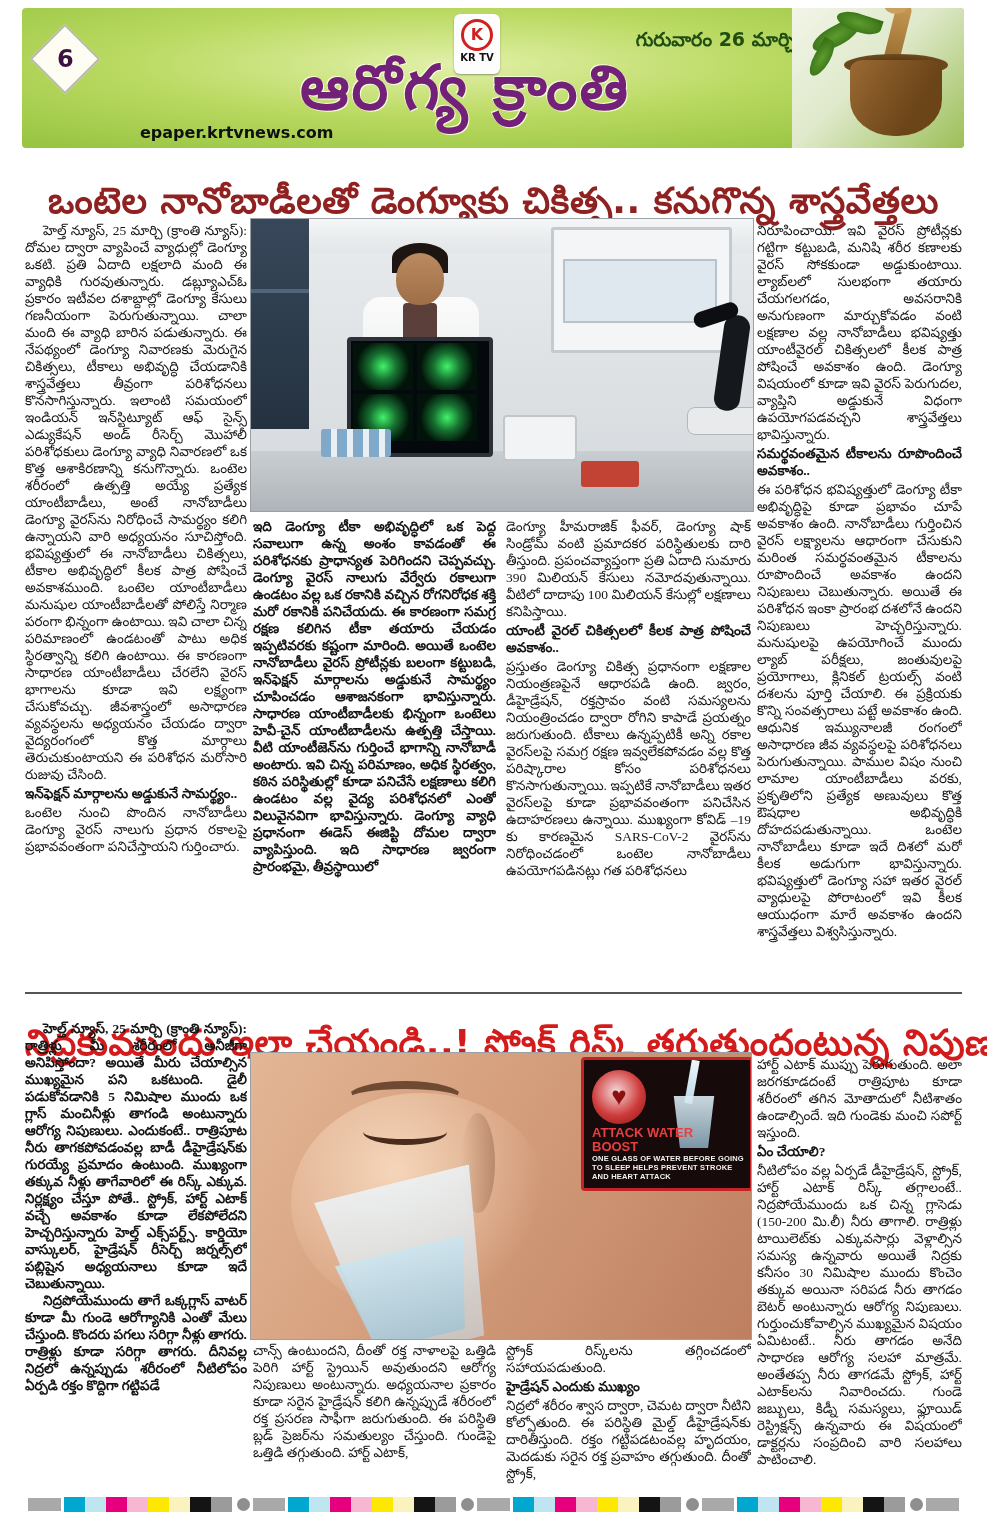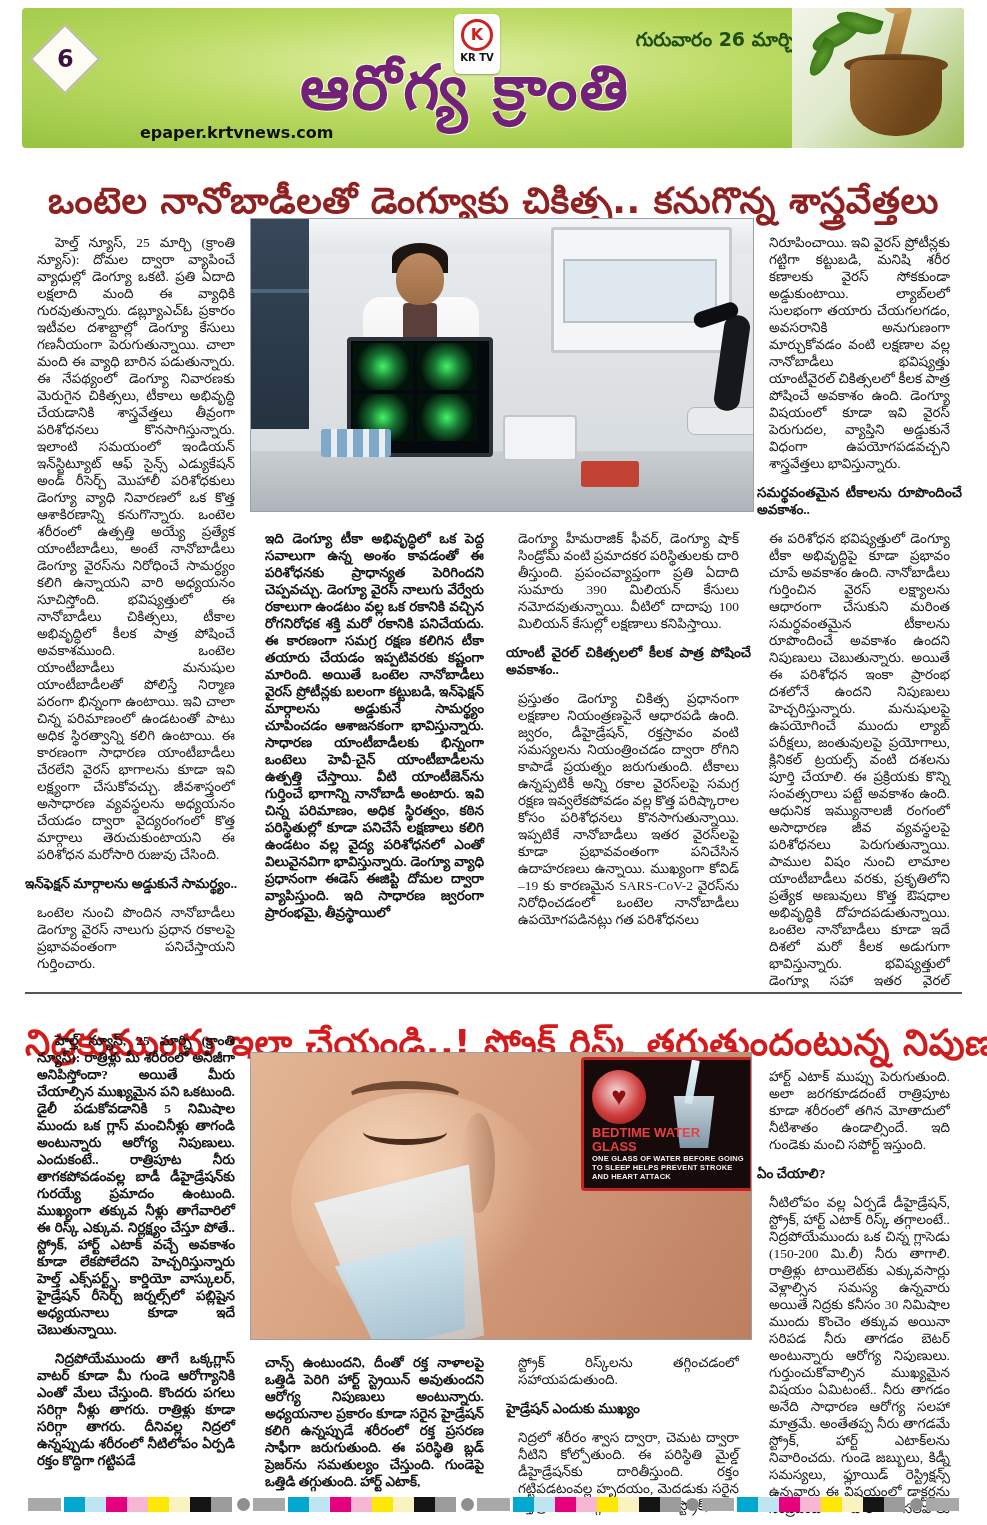--- a/index.html
+++ b/index.html
@@ -42,29 +42,29 @@
           background:linear-gradient(#c89a55,#8a5f26);transform:rotate(14deg);}
   .pestle-knob{position:absolute;left:92px;top:-12px;width:24px;height:18px;border-radius:50%;background:#caa05e;}
   
   .headline1{position:absolute;left:25px;top:156px;width:937px;text-align:center;
              font:bold 36px "DejaVu Sans",sans-serif;color:#8f2121;white-space:nowrap;letter-spacing:.5px;}
   .headline2{position:absolute;left:25px;top:998px;width:937px;text-align:center;
              font:bold 36px "DejaVu Sans",sans-serif;color:#d31b1b;white-space:nowrap;letter-spacing:.5px;}
   .article-divider{position:absolute;left:25px;top:992px;width:937px;height:2px;background:#555;}
   
   .col{position:absolute;font-size:13.5px;line-height:17px;text-align:justify;color:#141414;overflow:hidden;}
-  .col p{margin:12px;text-indent:18px;}
+  .col p{margin:0;text-indent:18px;}
   .col p.noindent{text-indent:0;}
   .col p.subhead{font-weight:bold;text-indent:0;margin:2px 0;}
   .a1c1{left:25px;top:222px;width:222px;height:766px;}
   .a1c2{left:253px;top:518px;width:243px;height:470px;font-weight:bold;}
   .a1c3{left:506px;top:518px;width:245px;height:470px;}
   .a1c4{left:757px;top:222px;width:205px;height:766px;}
   .a2c1{left:25px;top:1020px;width:222px;height:462px;font-weight:bold;}
-  .a2c2{left:253px;top:1342px;width:243px;height:176px;font-weight:bold;}
+  .a2c2{left:253px;top:1342px;width:243px;height:176px;}
   .a2c3{left:506px;top:1342px;width:245px;height:176px;}
   .a2c4{left:757px;top:1056px;width:205px;height:462px;}
   
   .photo1{position:absolute;left:250px;top:218px;width:502px;height:292px;overflow:hidden;
           border:1px solid #9aa0a6;background:linear-gradient(#e9ecee,#d3d8dc);}
   .p1-ceiling{position:absolute;left:0;top:0;width:100%;height:34px;background:linear-gradient(#f4f6f7,#e2e6e8);}
   .p1-hood{position:absolute;left:300px;top:8px;width:175px;height:120px;background:#f3f5f6;
            border:3px solid #c3cad0;border-radius:3px;}
   .p1-hood-sash{position:absolute;left:312px;top:40px;width:150px;height:60px;background:#dfe8ee;border:2px solid #b8c2ca;}
   .p1-shelf{position:absolute;left:0;top:0;width:58px;height:210px;background:linear-gradient(#38485a,#243240);}
@@ -221,21 +221,21 @@
       <div class="p2-eye"></div>
       <div class="p2-nose"></div>
       <div class="p2-glass"></div>
       <div class="p2-water"></div>
       <div class="p2-card">
         <div class="p2-heart-circle">
           <span>♥</span>
         </div>
         <div class="p2-pour"></div>
         <div class="p2-glass2"></div>
-        <div class="p2-card-title">BEDTIME WATER GLASS</div>
+        <div class="p2-card-title">ATTACK WATER BOOST</div>
         <div class="p2-card-sub">ONE GLASS OF WATER BEFORE GOING TO SLEEP HELPS PREVENT STROKE AND HEART ATTACK</div>
       </div>
     </div>
 
     <div class="col a2c1">
         <p>హెల్త్ న్యూస్, 25 మార్చి (క్రాంతి న్యూస్): రాత్రిళ్లు మీ శరీరంలో అనీజీగా అనిపిస్తోందా? అయితే మీరు చేయాల్సిన ముఖ్యమైన పని ఒకటుంది. డైలీ పడుకోవడానికి 5 నిమిషాల ముందు ఒక గ్లాస్ మంచినీళ్లు తాగండి అంటున్నారు ఆరోగ్య నిపుణులు. ఎందుకంటే.. రాత్రిపూట నీరు తాగకపోవడంవల్ల బాడీ డీహైడ్రేషన్‌కు గురయ్యే ప్రమాదం ఉంటుంది. ముఖ్యంగా తక్కువ నీళ్లు తాగేవారిలో ఈ రిస్క్ ఎక్కువ. నిర్లక్ష్యం చేస్తూ పోతే.. స్ట్రోక్, హార్ట్ ఎటాక్ వచ్చే అవకాశం కూడా లేకపోలేదని హెచ్చరిస్తున్నారు హెల్త్ ఎక్స్‌పర్ట్స్. కార్డియో వాస్కులర్, హైడ్రేషన్ రీసెర్చ్ జర్నల్స్‌లో పబ్లిషైన అధ్యయనాలు కూడా ఇదే చెబుతున్నాయి.</p>
         <p>నిద్రపోయేముందు తాగే ఒక్కగ్లాస్ వాటర్ కూడా మీ గుండె ఆరోగ్యానికి ఎంతో మేలు చేస్తుంది. కొందరు పగలు సరిగ్గా నీళ్లు తాగరు. రాత్రిళ్లు కూడా సరిగ్గా తాగరు. దీనివల్ల నిద్రలో ఉన్నప్పుడు శరీరంలో నీటిలోపం ఏర్పడి రక్తం కొద్దిగా గట్టిపడే</p>
       </div>
     <div class="col a2c2">
         <p class="noindent">చాన్స్ ఉంటుందని, దీంతో రక్త నాళాలపై ఒత్తిడి పెరిగి హార్ట్ స్ట్రెయిన్ అవుతుందని ఆరోగ్య నిపుణులు అంటున్నారు. అధ్యయనాల ప్రకారం కూడా సరైన హైడ్రేషన్ కలిగి ఉన్నప్పుడే శరీరంలో రక్త ప్రసరణ సాఫీగా జరుగుతుంది. ఈ పరిస్థితి బ్లడ్ ప్రెజర్‌ను సమతుల్యం చేస్తుంది. గుండెపై ఒత్తిడి తగ్గుతుంది. హార్ట్ ఎటాక్,</p>

